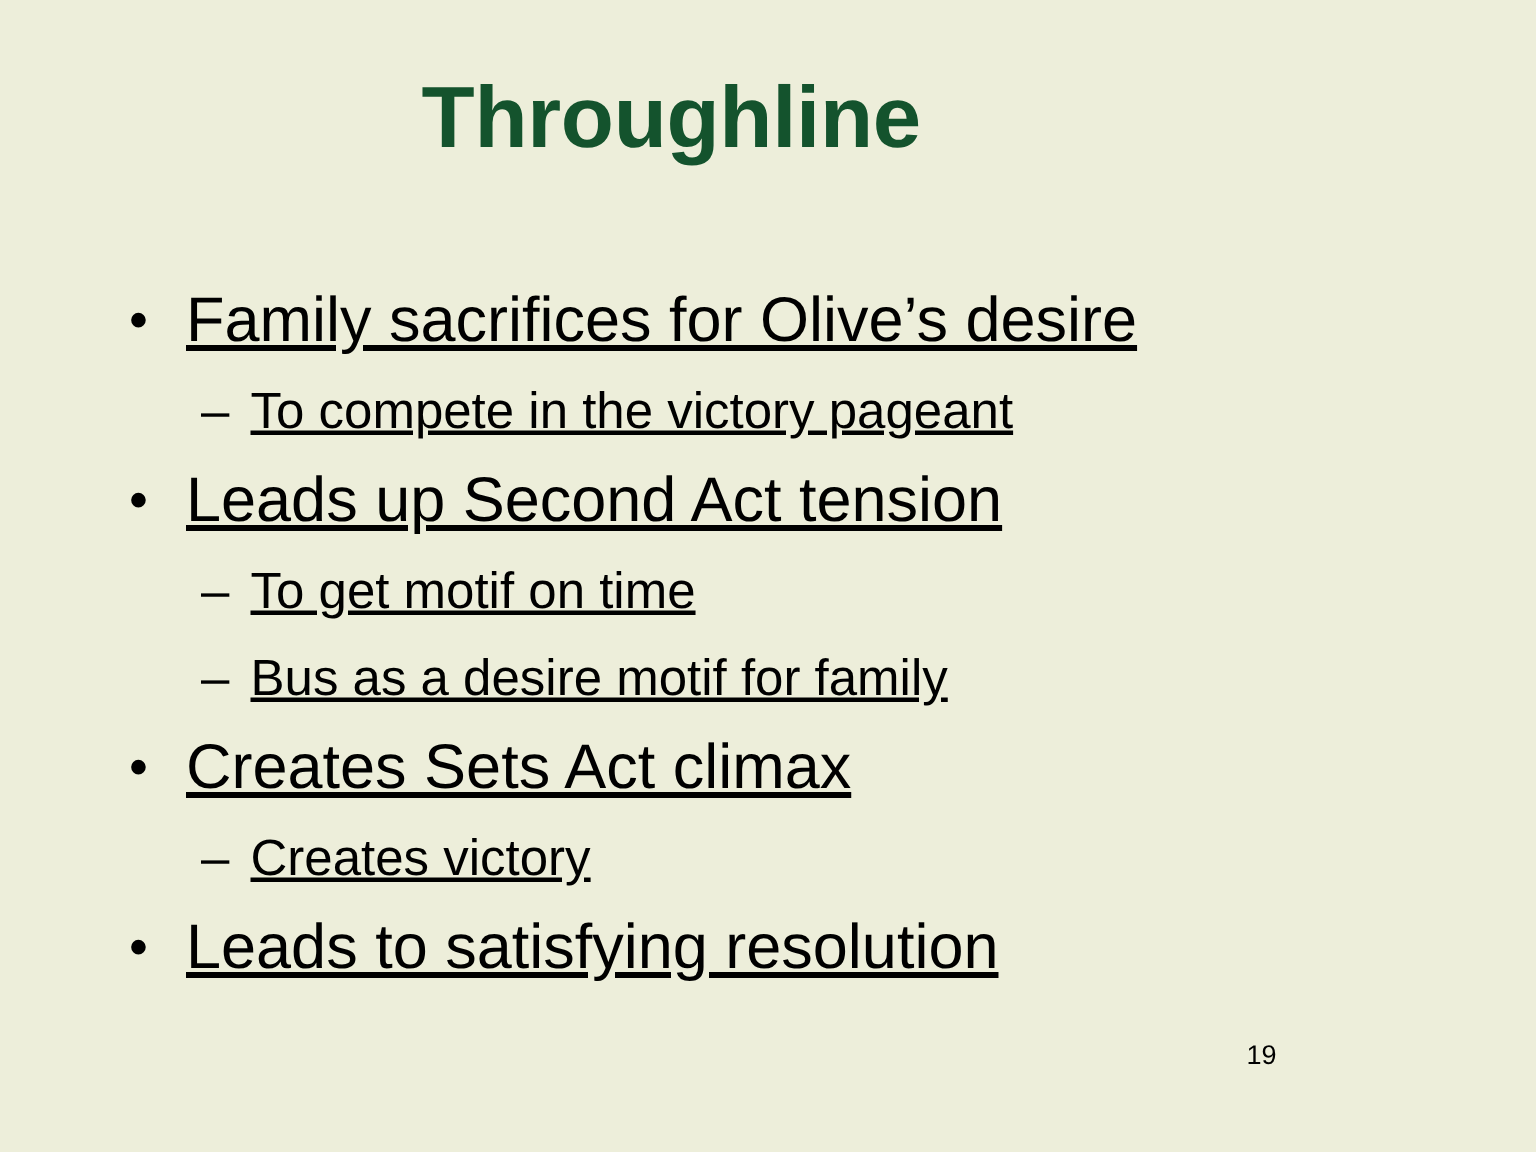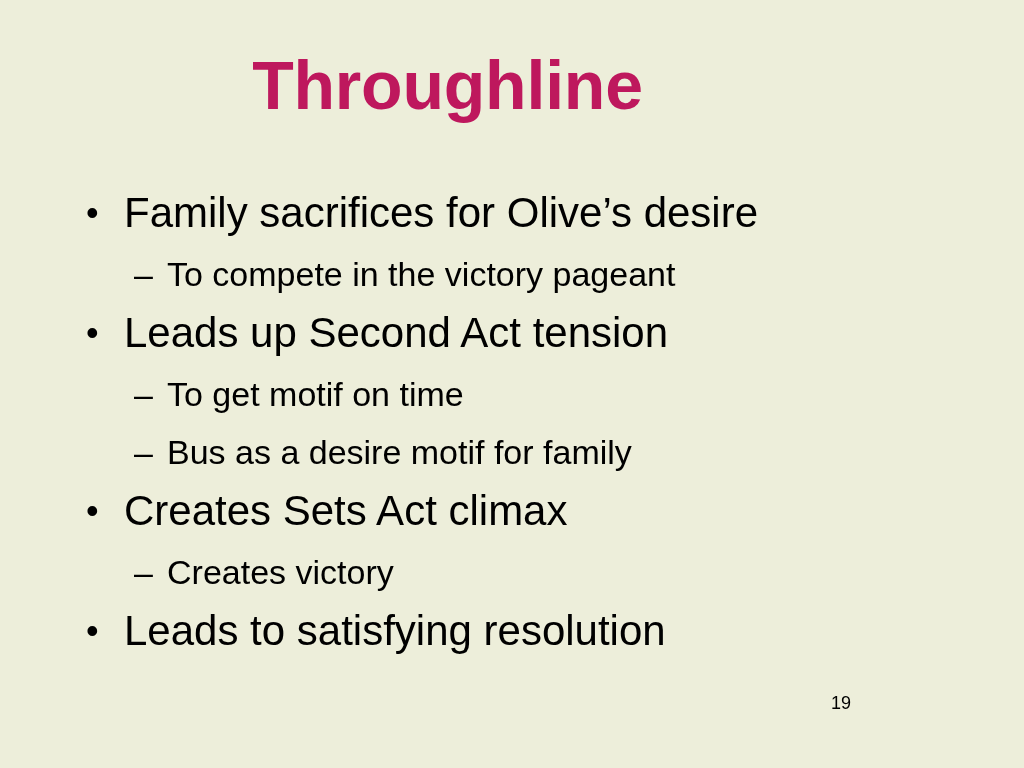--- a/index.html
+++ b/index.html
@@ -20,23 +20,23 @@
     width: 1024px;
     height: 768px;
     box-sizing: border-box;
   }
   .slide-title {
     position: absolute;
     left: 0;
     top: 47px;
     width: 895px;
     text-align: center;
-    font-size: 68px;
+    font-size: 58px;
     font-weight: bold;
-    color: #be185d;
+    color: #14532d;
     letter-spacing: -0.2px;
     line-height: 1.12;
     white-space: nowrap;
   }
   .body-list {
     position: absolute;
     left: 86px;
     top: 183px;
     width: 880px;
   }
@@ -68,20 +68,21 @@
     top: -2px;
   }
   .level2 .marker {
     width: 33px;
     font-size: 34px;
     line-height: 58px;
   }
   .bullet-text {
     flex: 1 1 auto;
     white-space: nowrap;
+    text-decoration: underline;
   }
   .page-number {
     position: absolute;
     right: 173px;
     bottom: 56px;
     font-size: 18px;
     color: #000000;
     line-height: 1;
   }
 </style>

